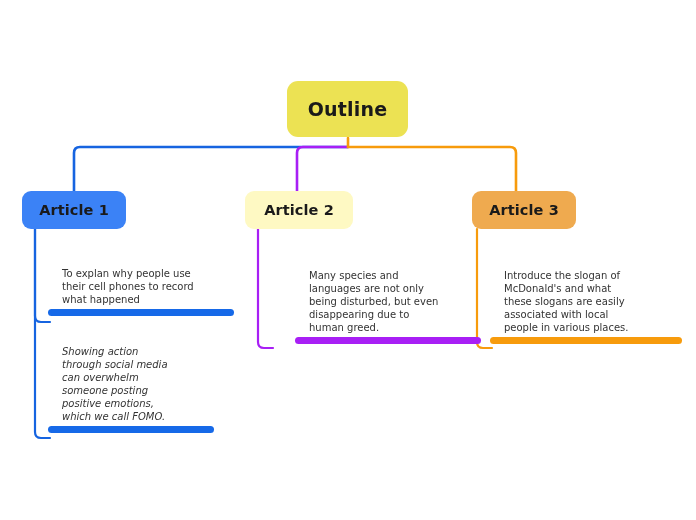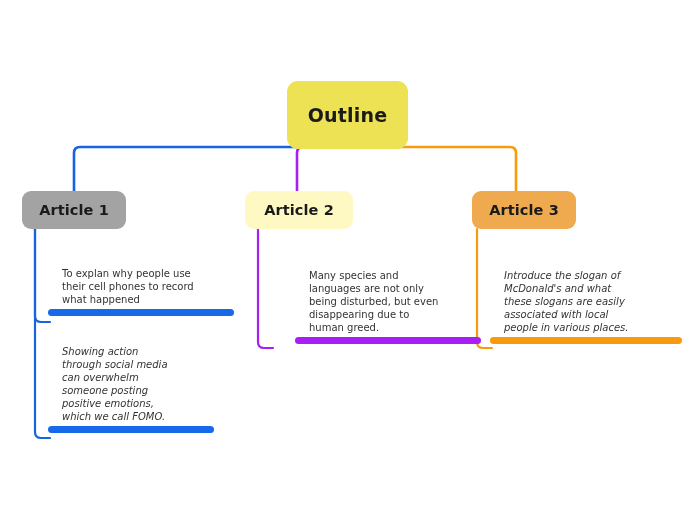--- a/index.html
+++ b/index.html
@@ -36,36 +36,36 @@
     justify-content: center;
     font-weight: bold;
     color: #1a1a1a;
     border-radius: 9px;
     white-space: nowrap;
   }
   .node-root {
     left: 287px;
     top: 81px;
     width: 121px;
-    height: 68px;
+    height: 56px;
     background: #ece253;
     border-radius: 11px;
     font-size: 19px;
     letter-spacing: 0.2px;
   }
   .node-branch {
     height: 38px;
     font-size: 14.5px;
     letter-spacing: 0.1px;
   }
   .node-a1 {
     left: 22px;
     top: 191px;
     width: 104px;
-    background: #a3a3a3;
+    background: #3b82f6;
   }
   .node-a2 {
     left: 245px;
     top: 191px;
     width: 108px;
     background: #fef9c3;
   }
   .node-a3 {
     left: 472px;
     top: 191px;
@@ -91,21 +91,21 @@
 
   .leaf-a1-1 { left: 62px; top: 259px; margin-top: 8px; }
   .leaf-a1-1 .leaf-bar { width: 186px; margin-left: -14px; background: #1669e8; }
 
   .leaf-a1-2 { left: 62px; top: 345px; font-style: italic; }
   .leaf-a1-2 .leaf-bar { width: 166px; margin-left: -14px; background: #1669e8; }
 
   .leaf-a2-1 { left: 270px; top: 269px; margin-left: 39px; }
   .leaf-a2-1 .leaf-bar { width: 186px; margin-left: -14px; background: #a81ff5; }
 
-  .leaf-a3-1 { left: 504px; top: 269px; font-style: italic; }
+  .leaf-a3-1 { left: 504px; top: 269px; }
   .leaf-a3-1 .leaf-bar { width: 192px; margin-left: -14px; background: #f79b0c; }
 </style>
 </head>
 <body>
 
 <div id="mindmap">
 
   <svg id="connectors" viewBox="0 0 696 520" width="696" height="520">
 
     <path fill="none" stroke="#1664e0" stroke-width="2.6" stroke-linecap="round" d="M 348 147 L 80 147 Q 74 147 74 153 L 74 191"></path>

